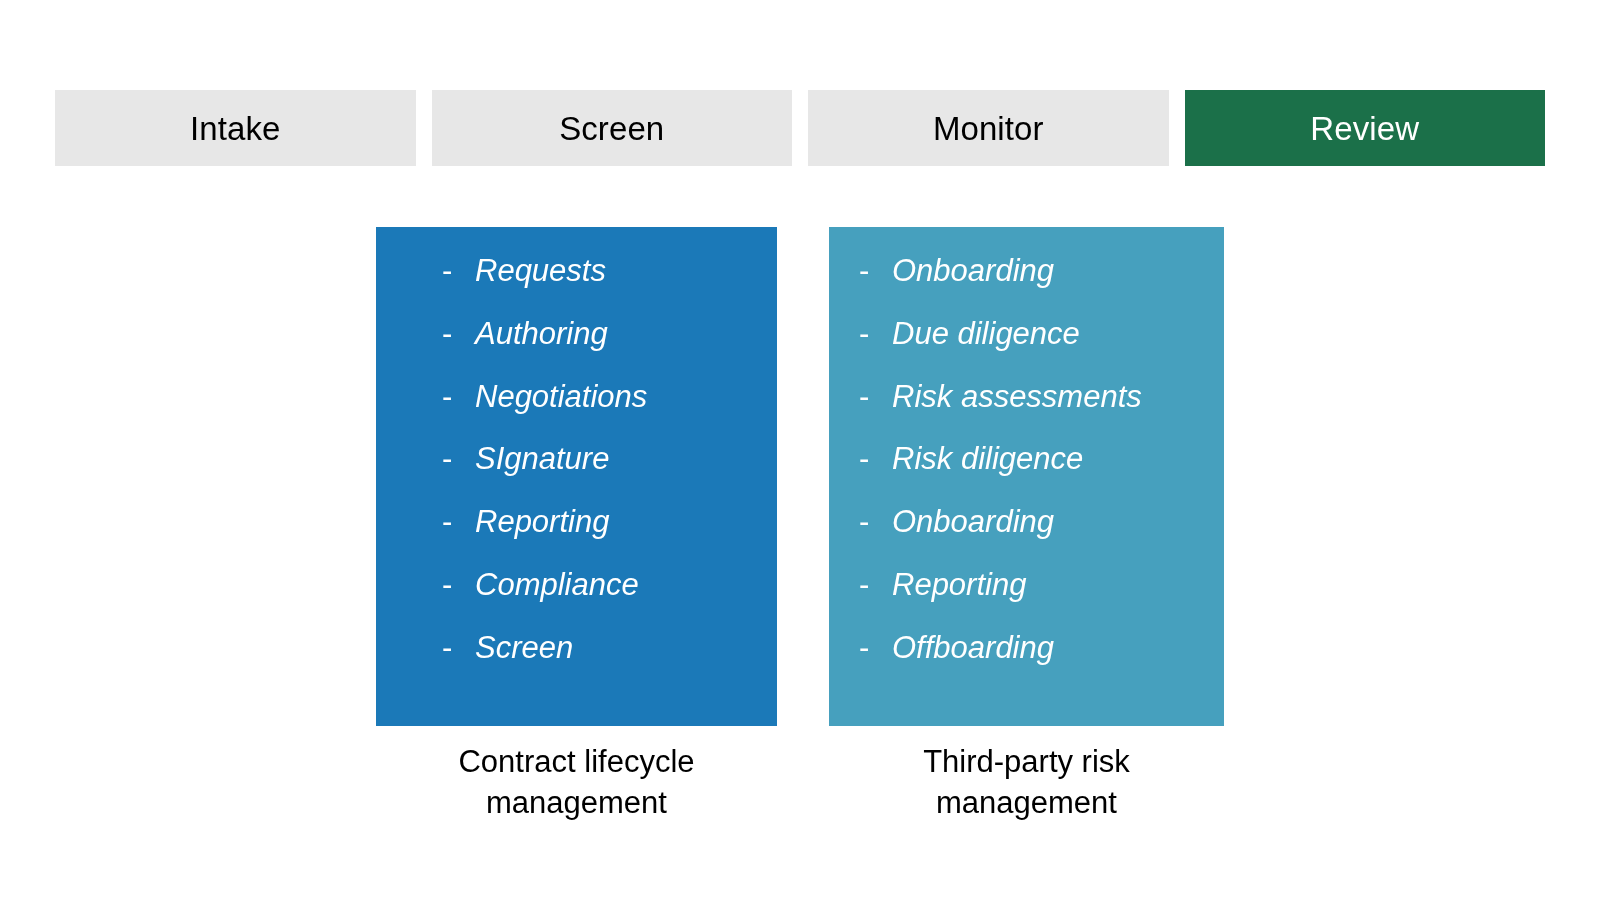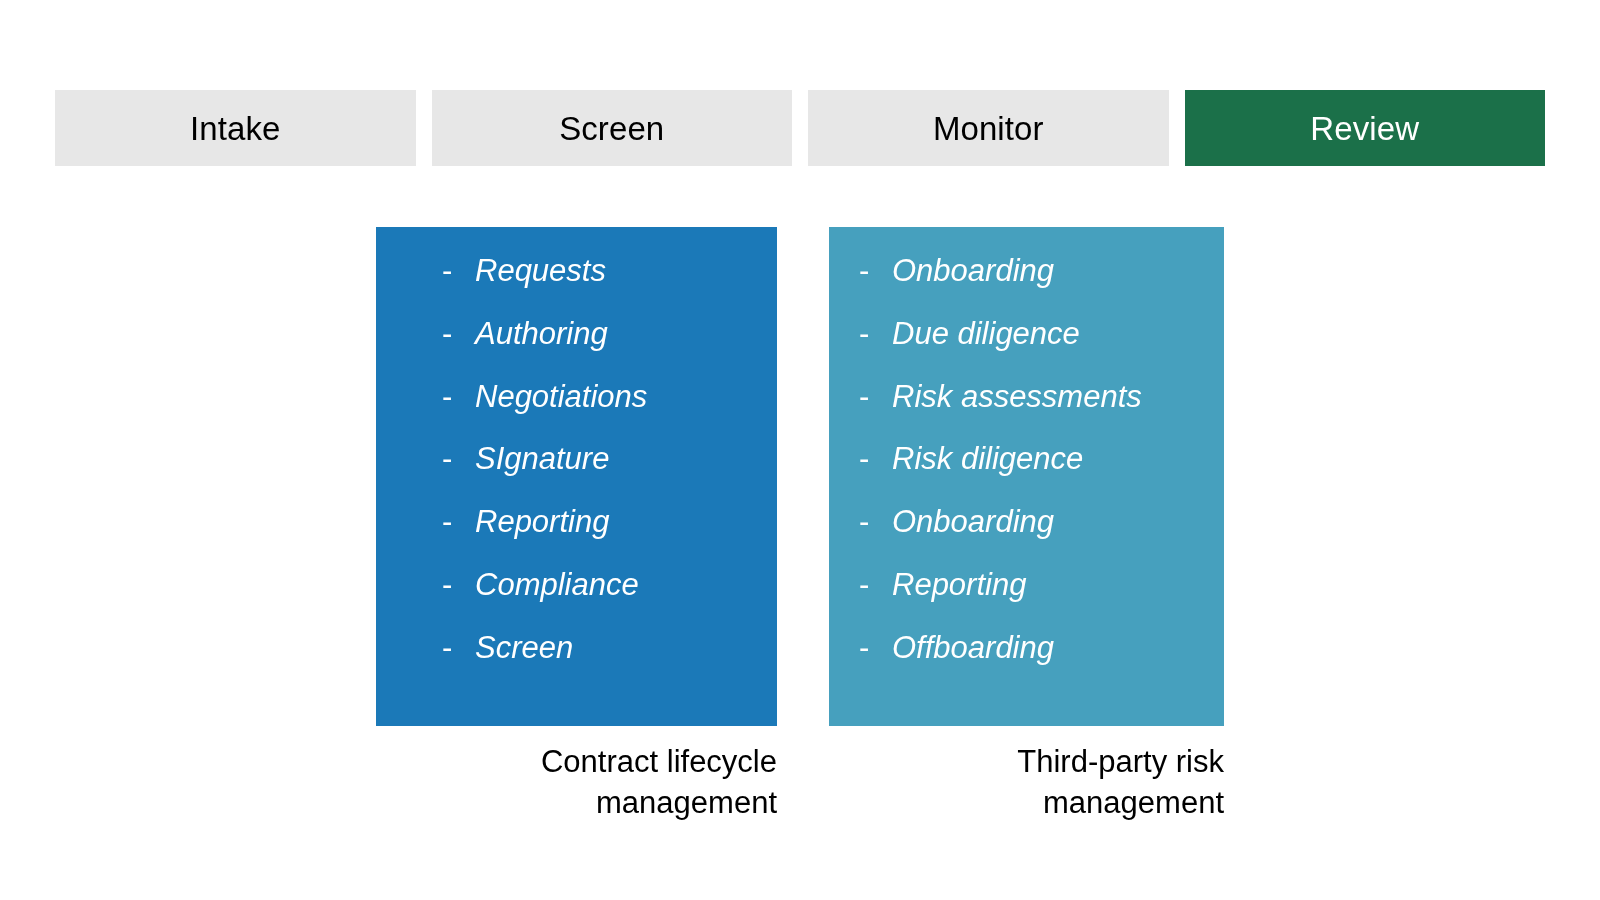--- a/index.html
+++ b/index.html
@@ -92,21 +92,21 @@
     font-size: 31px;
   }
   .item-label {
     display: inline-block;
     font-style: italic;
   }
 
   
   .caption {
     position: absolute;
-    text-align: right;
+    text-align: center;
     color: #000000;
     font-size: 31px;
     line-height: 1.32;
   }
   #caption-clm {
     left: 376px;
     top: 742px;
     width: 401px;
   }
   #caption-tprm {

